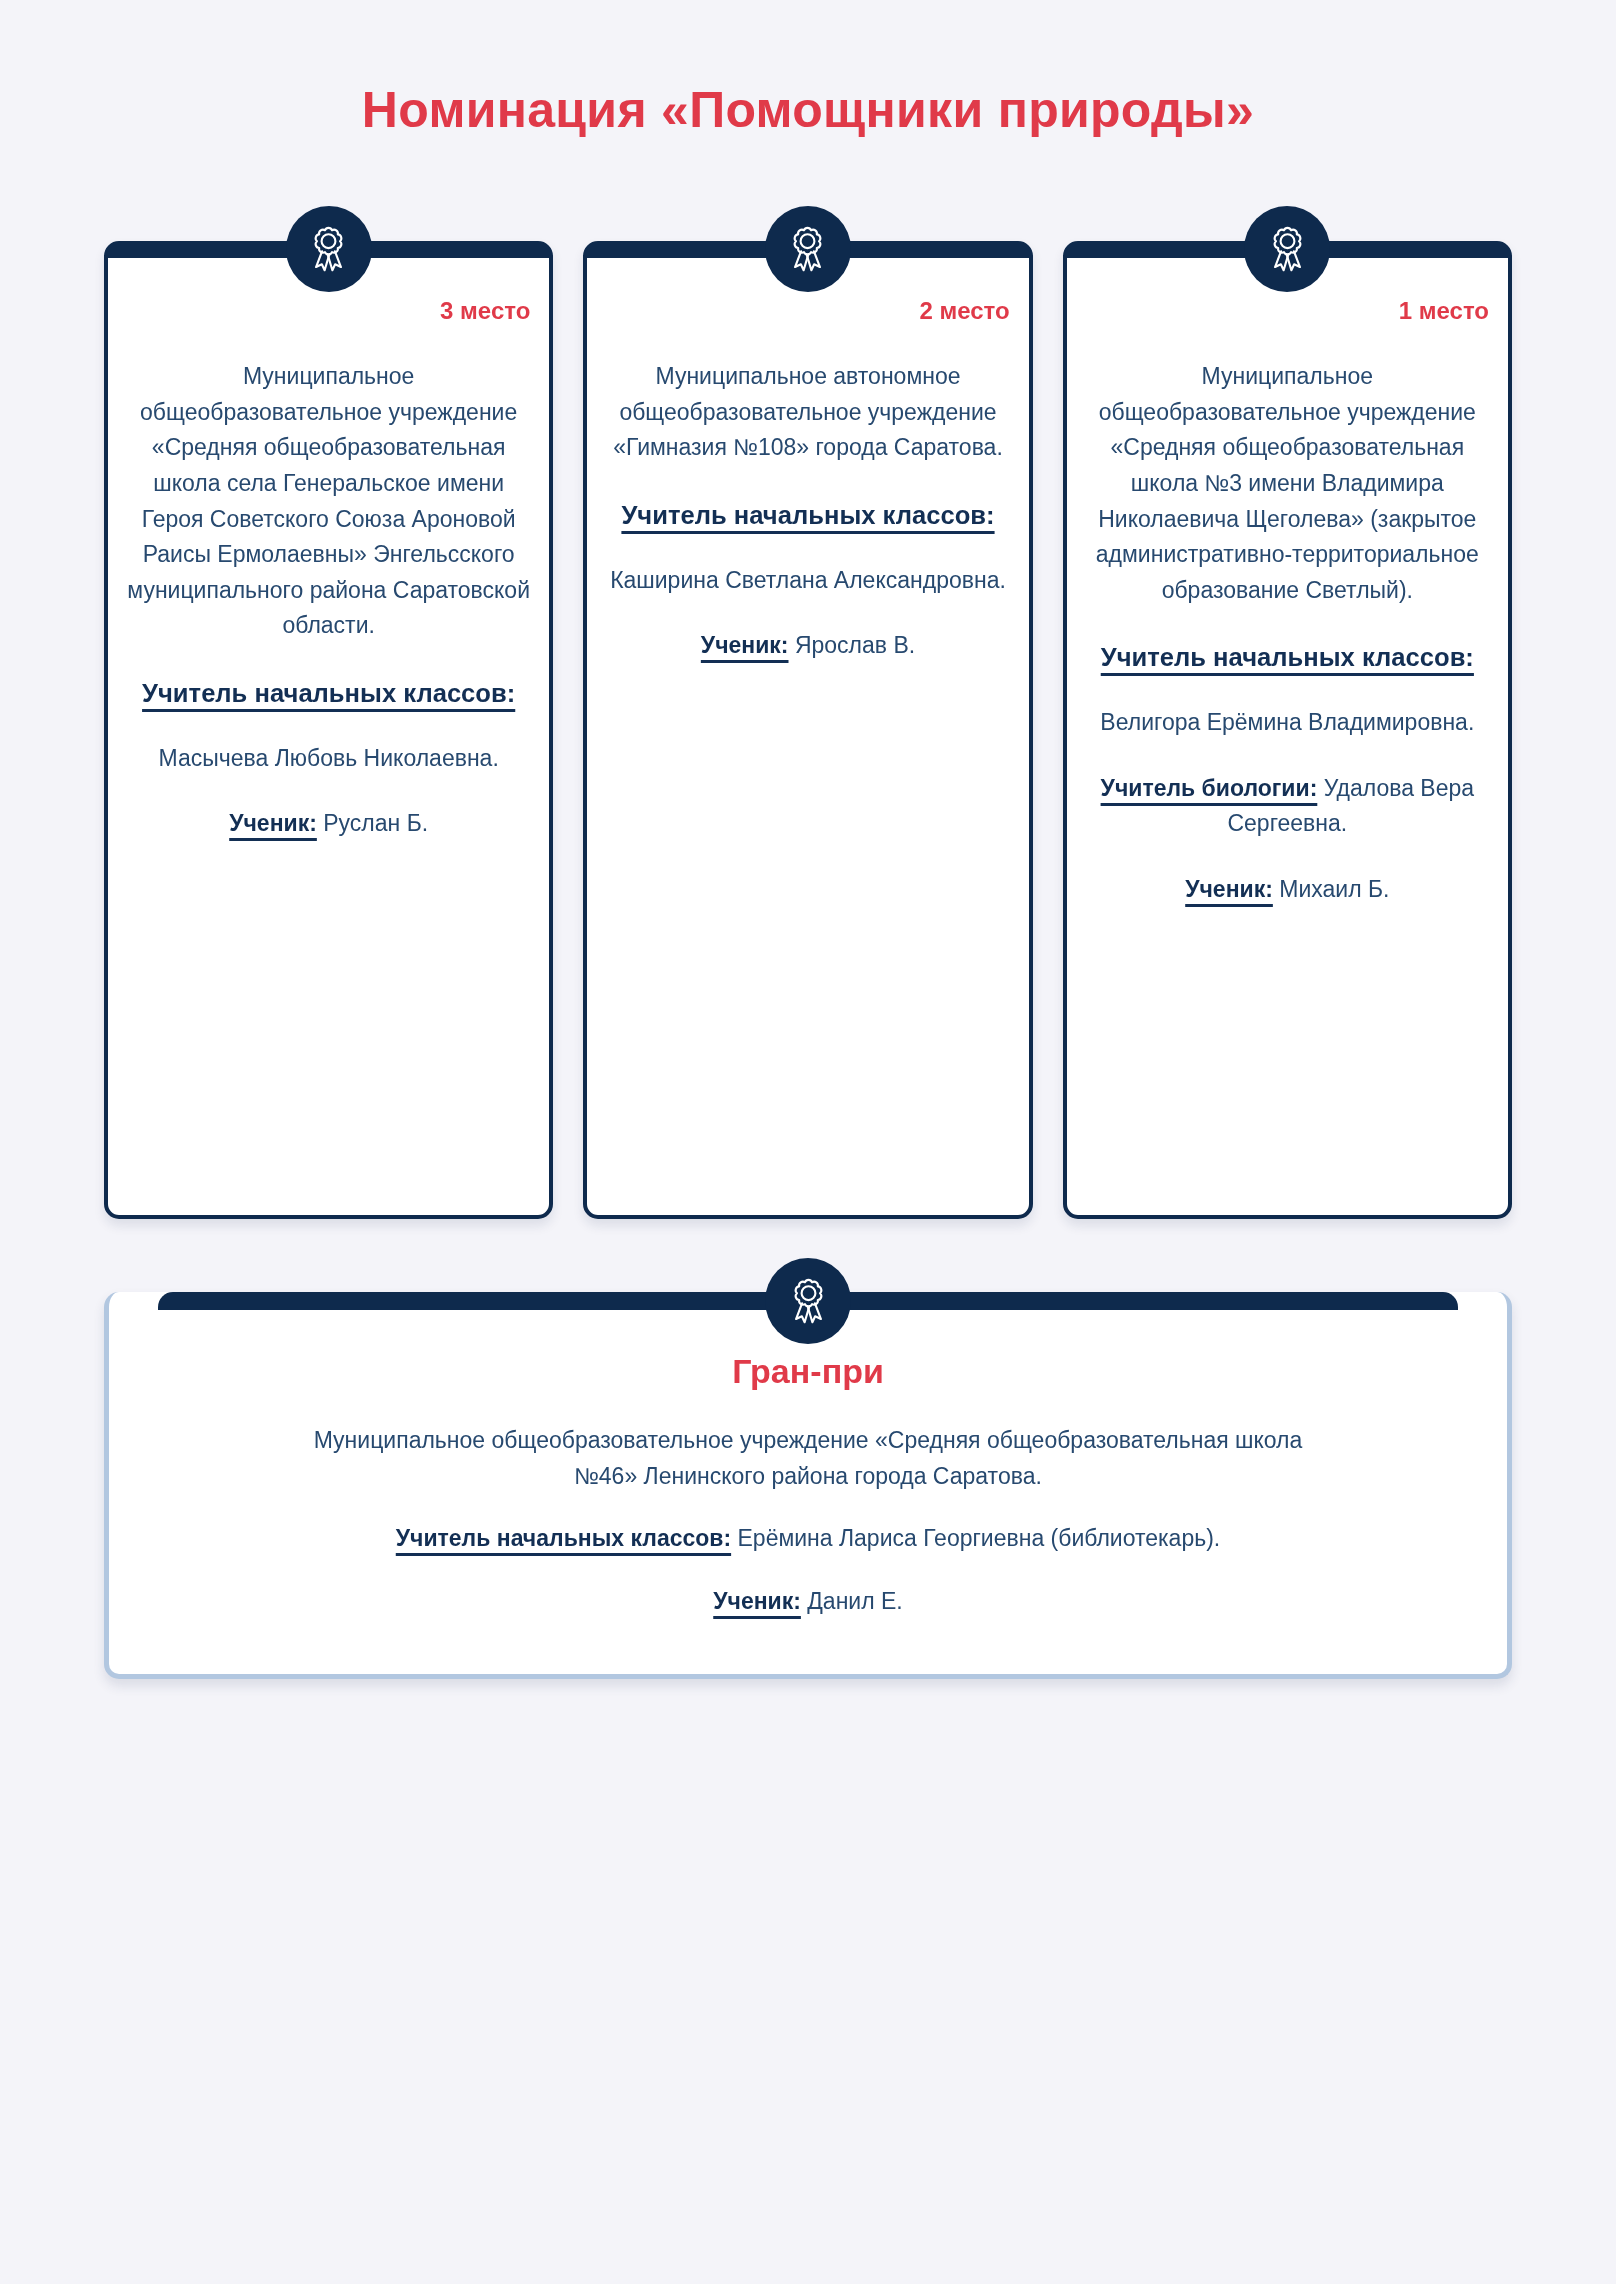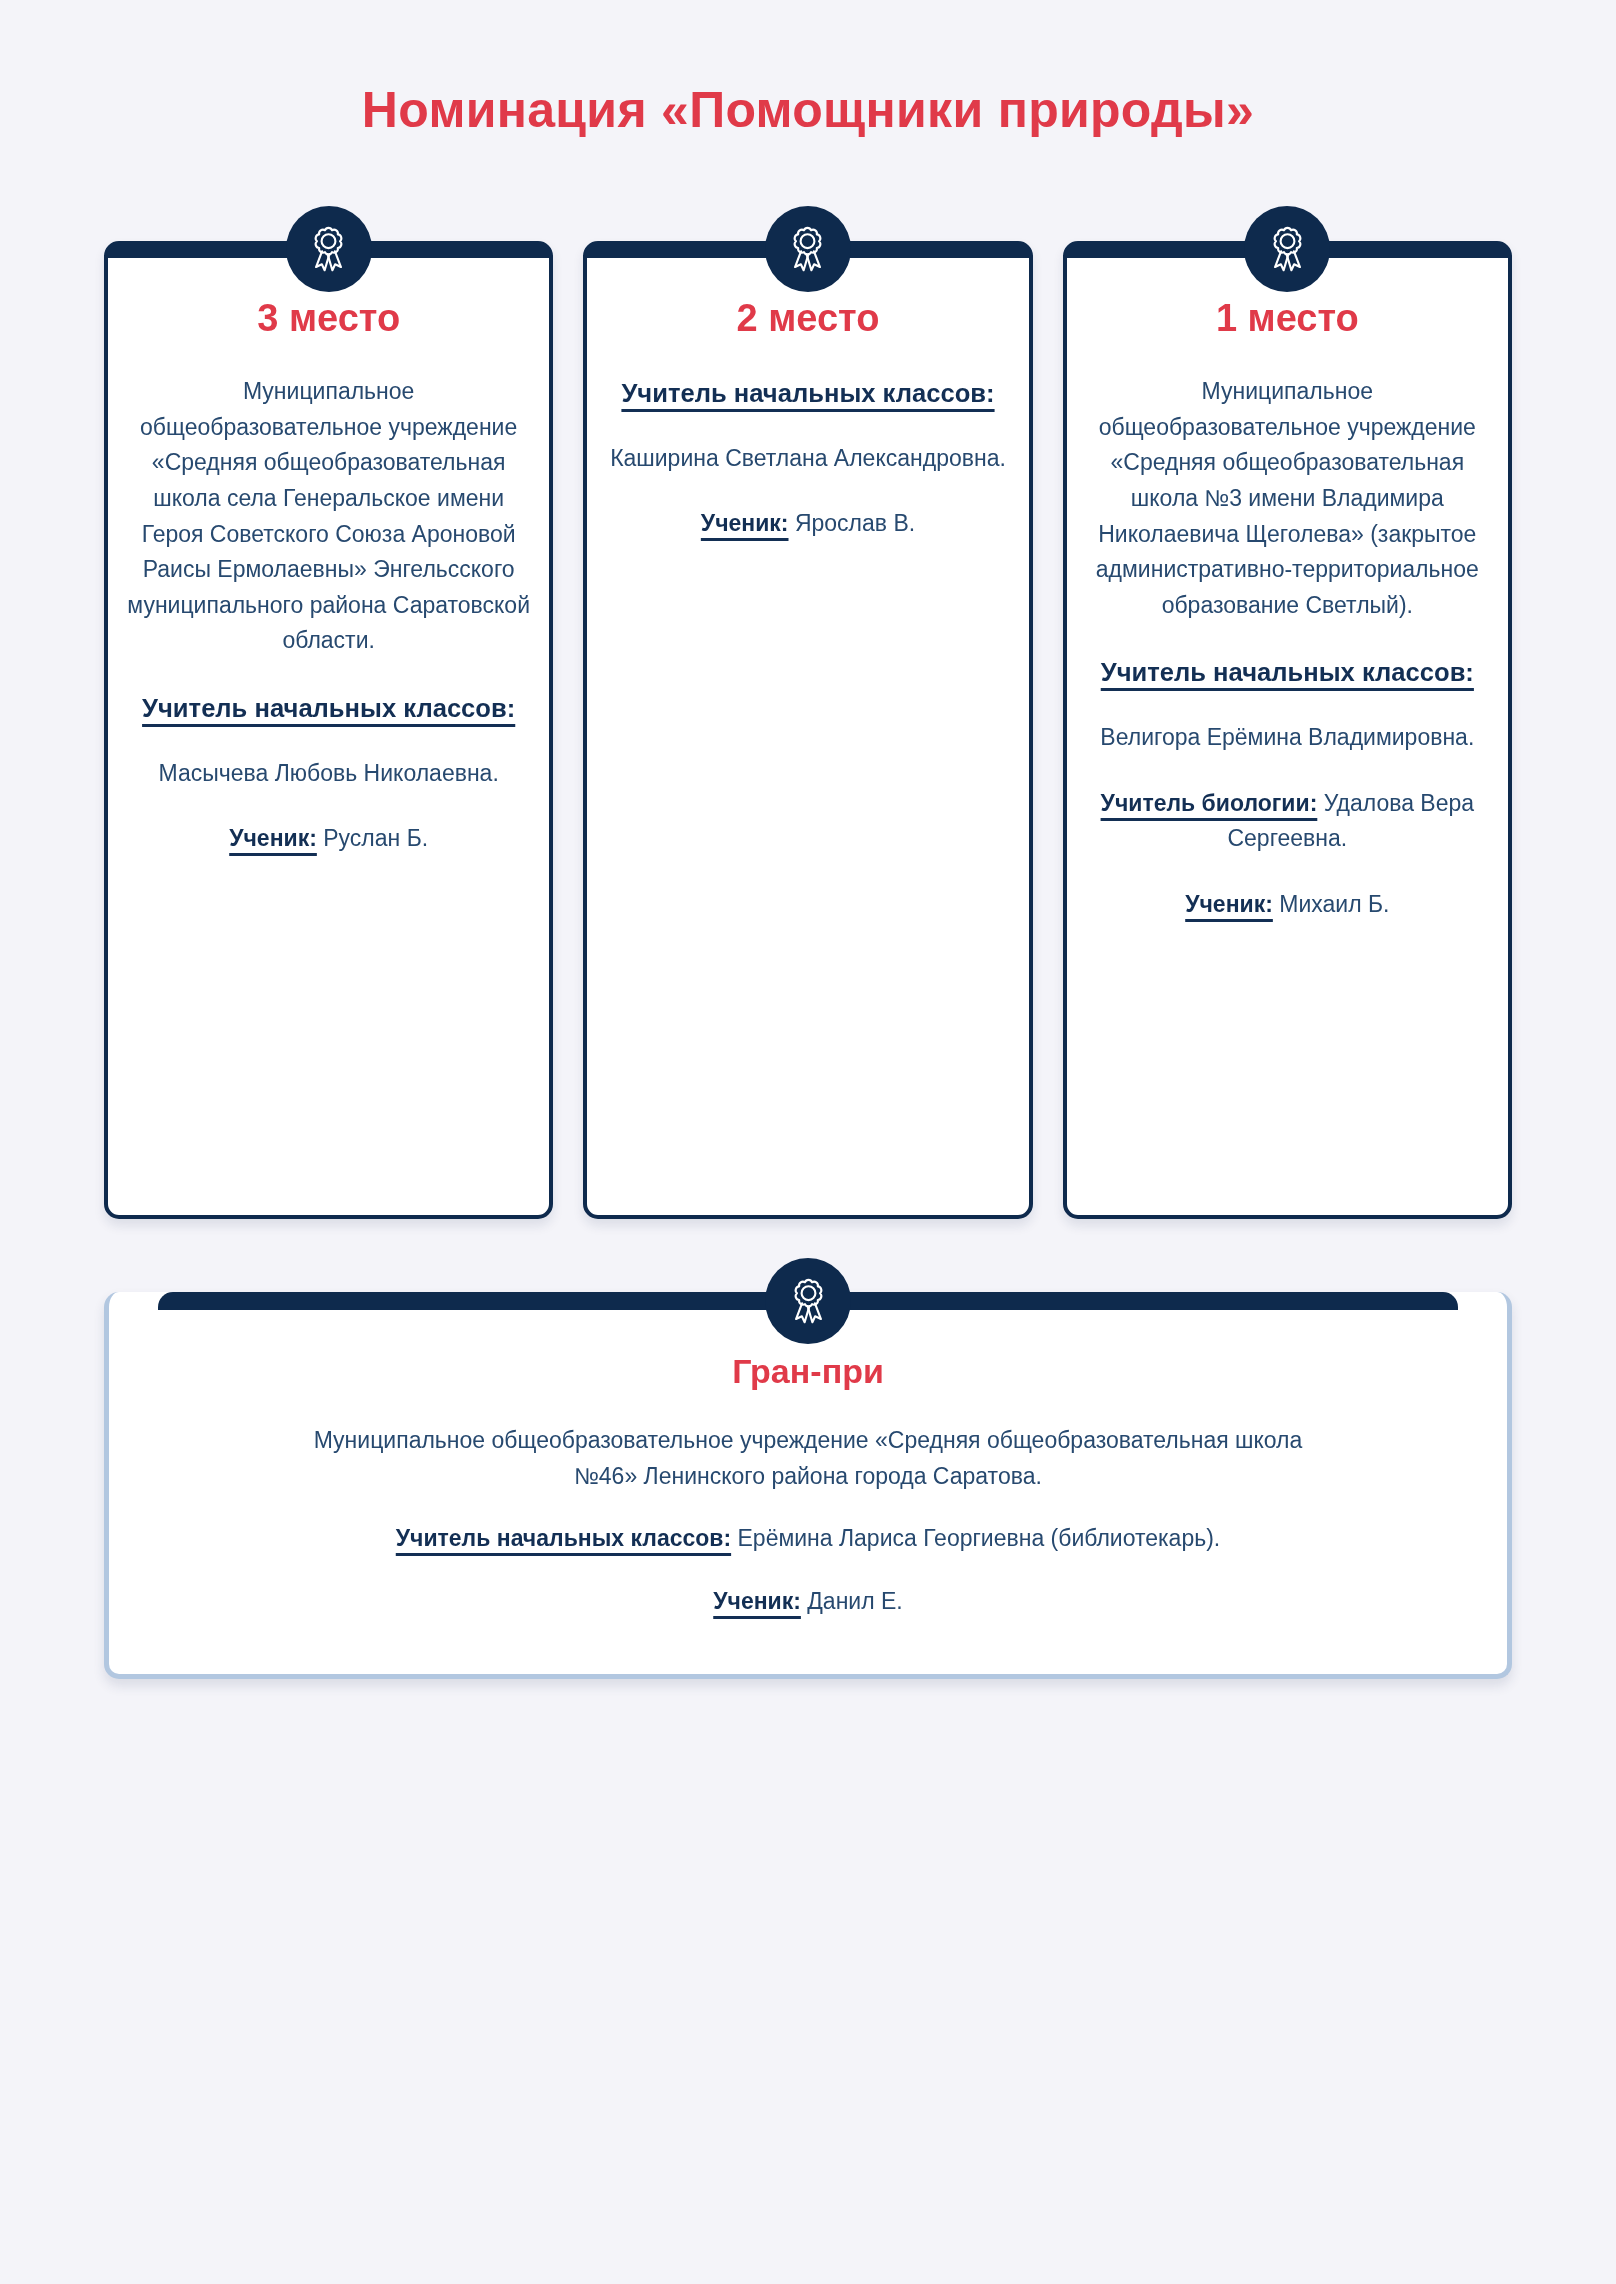--- a/index.html
+++ b/index.html
@@ -49,23 +49,24 @@
     left:50%;
     transform:translateX(-50%);
     width:86px;height:86px;
     border-radius:50%;
     background:var(--navy);
     display:flex;align-items:center;justify-content:center;
   }
   .badge svg{width:59px;height:59px;}
   .place{
     color:var(--red);
-    font-size:38px;
+    font-size:24px;
     font-weight:bold;
     margin:0 0 34px;
+    text-align:right;
   }
   .txt{
     color:var(--body-text);
     font-size:23px;
     line-height:1.55;
     margin:0 0 30px;
   }
   .label-block{
     display:block;
     color:var(--label-text);
@@ -143,20 +144,21 @@
     <section class="card">
       <div class="badge">
         <svg viewBox="0 0 64 64" fill="none" stroke="#ffffff" stroke-width="2.3" stroke-linejoin="round" stroke-linecap="round">
           <path d="M44.5,23 A4.2 4.2 0 0 1 42.11,30.35 A4.2 4.2 0 0 1 35.86,34.89 A4.2 4.2 0 0 1 28.14,34.89 A4.2 4.2 0 0 1 21.89,30.35 A4.2 4.2 0 0 1 19.5,23 A4.2 4.2 0 0 1 21.89,15.65 A4.2 4.2 0 0 1 28.14,11.11 A4.2 4.2 0 0 1 35.86,11.11 A4.2 4.2 0 0 1 42.11,15.65 A4.2 4.2 0 0 1 44.5,23 Z"></path>
           <circle cx="32" cy="23" r="7.5"></circle>
           <path d="M25,34 L18.5,51 L24.8,48 L27.8,54.5 L33,37"></path>
           <path d="M39,34 L45.5,51 L39.2,48 L36.2,54.5 L31,37"></path>
         </svg>
       </div>
       <h2 class="place">2 место</h2>
+      <p class="txt">Муниципальное автономное общеобразовательное учреждение «Гимназия №108» города Саратова.</p>
       <span class="label-block">Учитель начальных классов:</span>
       <p class="txt">Каширина Светлана Александровна.</p>
       <p class="txt"><span class="label-inline">Ученик:</span> <span>Ярослав В.</span></p>
     </section>
 
     <section class="card">
       <div class="badge">
         <svg viewBox="0 0 64 64" fill="none" stroke="#ffffff" stroke-width="2.3" stroke-linejoin="round" stroke-linecap="round">
           <path d="M44.5,23 A4.2 4.2 0 0 1 42.11,30.35 A4.2 4.2 0 0 1 35.86,34.89 A4.2 4.2 0 0 1 28.14,34.89 A4.2 4.2 0 0 1 21.89,30.35 A4.2 4.2 0 0 1 19.5,23 A4.2 4.2 0 0 1 21.89,15.65 A4.2 4.2 0 0 1 28.14,11.11 A4.2 4.2 0 0 1 35.86,11.11 A4.2 4.2 0 0 1 42.11,15.65 A4.2 4.2 0 0 1 44.5,23 Z"></path>
           <circle cx="32" cy="23" r="7.5"></circle>

